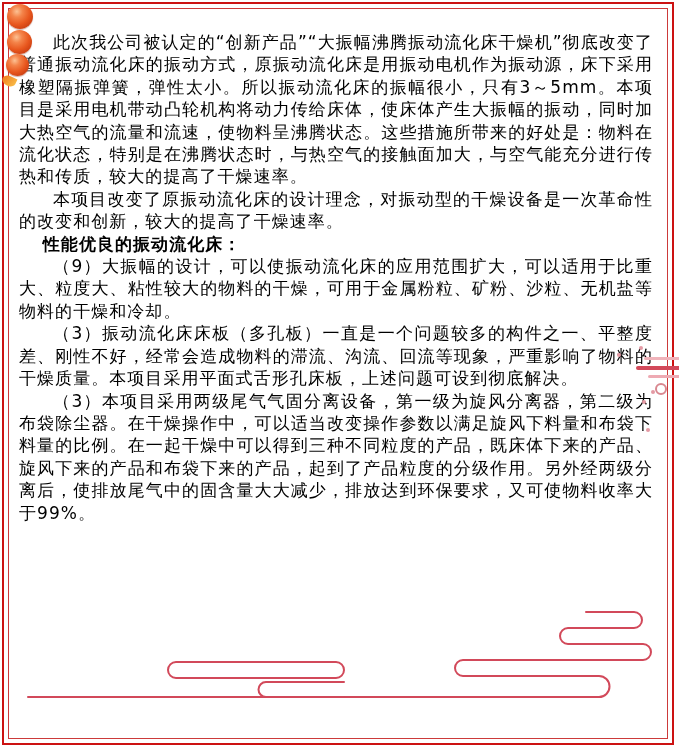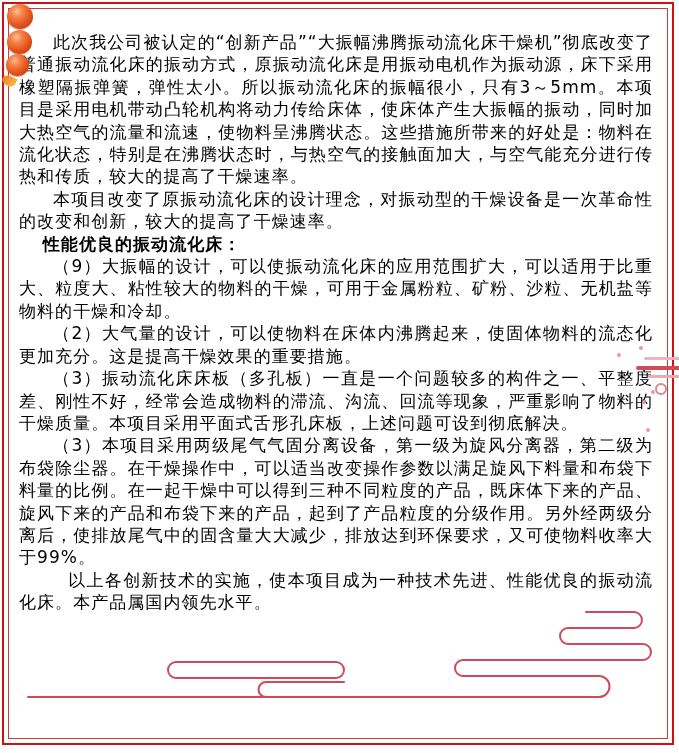--- a/index.html
+++ b/index.html
@@ -69,24 +69,22 @@
     <span class="bead b2"></span>
     <span class="bead b3"></span>
     <span class="bead-tail"></span>
   </div>
 
   <div class="content">
     <p class="para">此次我公司被认定的“创新产品”“大振幅沸腾振动流化床干燥机”彻底改变了普通振动流化床的振动方式，原振动流化床是用振动电机作为振动源，床下采用橡塑隔振弹簧，弹性太小。所以振动流化床的振幅很小，只有3～5mm。本项目是采用电机带动凸轮机构将动力传给床体，使床体产生大振幅的振动，同时加大热空气的流量和流速，使物料呈沸腾状态。这些措施所带来的好处是：物料在流化状态，特别是在沸腾状态时，与热空气的接触面加大，与空气能充分进行传热和传质，较大的提高了干燥速率。</p>
     <p class="para">本项目改变了原振动流化床的设计理念，对振动型的干燥设备是一次革命性的改变和创新，较大的提高了干燥速率。</p>
     <p class="heading">性能优良的振动流化床：</p>
     <p class="para">（9）大振幅的设计，可以使振动流化床的应用范围扩大，可以适用于比重大、粒度大、粘性较大的物料的干燥，可用于金属粉粒、矿粉、沙粒、无机盐等物料的干燥和冷却。</p>
-    <p class="para">（2）大气量的设计，可以使物料在床体内沸腾起来，使固体物料的流态化更加充分。这是提高干燥效果的重要措施。</p>
     <p class="para">（3）振动流化床床板（多孔板）一直是一个问题较多的构件之一、平整度差、刚性不好，经常会造成物料的滞流、沟流、回流等现象，严重影响了物料的干燥质量。本项目采用平面式舌形孔床板，上述问题可设到彻底解决。</p>
     <p class="para">（3）本项目采用两级尾气气固分离设备，第一级为旋风分离器，第二级为布袋除尘器。在干燥操作中，可以适当改变操作参数以满足旋风下料量和布袋下料量的比例。在一起干燥中可以得到三种不同粒度的产品，既床体下来的产品、旋风下来的产品和布袋下来的产品，起到了产品粒度的分级作用。另外经两级分离后，使排放尾气中的固含量大大减少，排放达到环保要求，又可使物料收率大于99%。</p>
-    <p class="closing">以上各创新技术的实施，使本项目成为一种技术先进、性能优良的振动流化床。本产品属国内领先水平。</p>
   </div>
 
   <svg class="cloud" viewBox="0 0 679 130" aria-hidden="true">
     <path d="M 586 17 H 634 a 8 8 0 0 1 0 16 H 568 a 8 8 0 0 0 0 16 H 643 a 8 8 0 0 1 0 16 H 463 a 8 8 0 0 0 0 16 H 599 a 10.5 10.5 0 0 1 0 21 H 28"></path>
     <path d="M 336 83 H 176 a 8 8 0 0 1 0 -16 H 336 a 8 8 0 0 1 0 16 Z"></path>
     <path d="M 344 87 H 266 a 7.5 7.5 0 0 0 0 15 H 344"></path>
   </svg>
 
   <div class="edge-frag">
     <span class="frag-line f1"></span>

